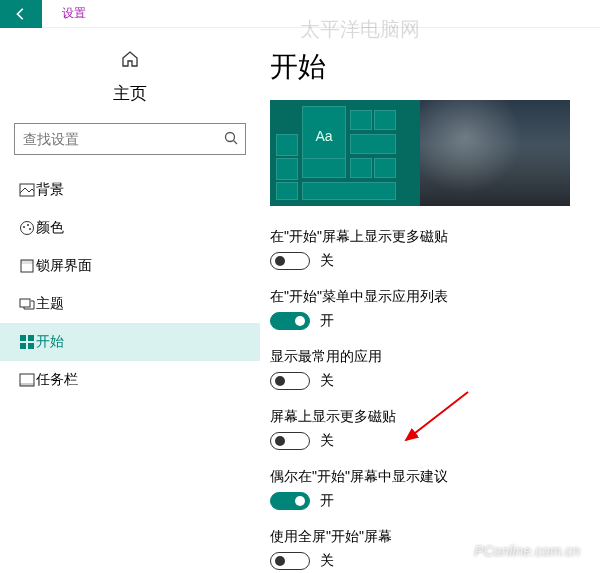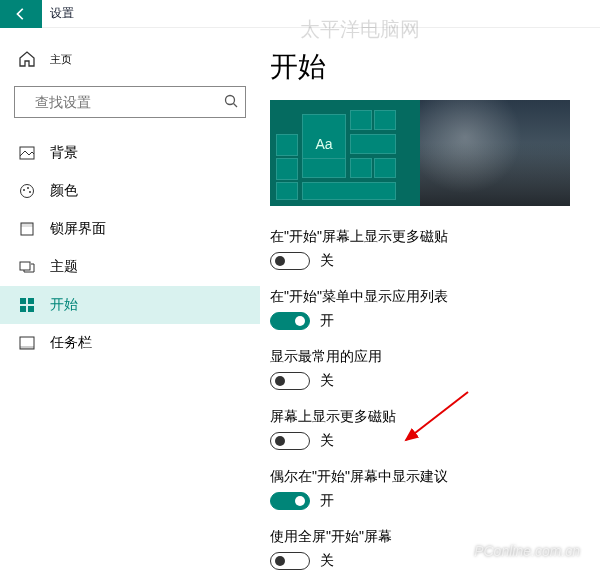--- a/index.html
+++ b/index.html
@@ -1,30 +1,30 @@
 <!DOCTYPE html>
 <html><head>
 <meta charset="utf-8">
 <style>
   * { margin: 0; padding: 0; box-sizing: border-box; font-family: "Microsoft YaHei", "Segoe UI", sans-serif; }
   body { width: 600px; height: 573px; background: #fff; color: #000; font-size: 14px; overflow: hidden; position: relative; }
   .titlebar { height: 28px; display: flex; align-items: center; border-bottom: 1px solid #eee; }
   .backbtn { width: 42px; height: 28px; background: #008578; display: flex; align-items: center; justify-content: center; color: #fff; }
   .backbtn svg { width: 14px; height: 14px; }
-  .ttl { font-size: 12px; padding-left: 8px; color: #0f172a; }
+  .ttl { font-size: 12px; padding-left: 20px; color: #a21caf; }
   .layout { display: flex; height: calc(573px - 28px); }
   .sidebar { width: 260px; padding: 14px 0 0 0; }
-  .home { display: flex; align-items: center; padding: 8px 18px; gap: 14px; font-size: 11px; }
+  .home { display: flex; align-items: center; padding: 8px 18px; gap: 14px; font-size: 17px; flex-direction: column; }
   .home .ic { width: 18px; height: 18px; display: flex; align-items: center; justify-content: center; }
   .searchwrap { padding: 10px 14px 16px 14px; }
-  .searchbox { display: flex; align-items: center; border: 1px solid #888; height: 32px; padding: 0 6px 0 20px; }
+  .searchbox { display: flex; align-items: center; border: 1px solid #888; height: 32px; padding: 0 6px 0 8px; }
   .searchbox input { flex: 1; border: none; outline: none; font-size: 14px; background: transparent; }
   .section-label { color: #008578; font-size: 13px; padding: 6px 18px 10px 18px; }
   .nav { list-style: none; }
-  .nav li { display: flex; align-items: center; gap: 14px; padding: 10px 18px; font-size: 14px; cursor: pointer; }
+  .nav li { display: flex; align-items: center; padding: 10px 18px; font-size: 14px; cursor: pointer; }
   .nav li.active { background: #d9f2ef; color: #008578; }
   .nav .ic { width: 18px; height: 18px; display: flex; align-items: center; justify-content: center; }
   .content { flex: 1; padding: 20px 24px 0 10px; overflow: hidden; position: relative; }
   .page-title { font-size: 28px; font-weight: 300; margin-bottom: 14px; }
   .preview { width: 300px; height: 106px; display: flex; margin-bottom: 22px; }
   .pv-left { flex: 1; background: #056b60; position: relative; }
   .pv-right { flex: 1; background: linear-gradient(to bottom, #2a3948 0%, #475763 50%, #58636b 100%); position: relative; }
   .pv-right::after{content:"";position:absolute;inset:0;background:radial-gradient(circle at 30% 35%,rgba(255,255,255,.25),transparent 45%),linear-gradient(to top,rgba(30,35,40,.9),transparent 60%);}
   .tile { position: absolute; background: #008779; border: 1px solid rgba(255,255,255,.15); display:flex; align-items:center; justify-content:center; color:#dfe; font-size:14px;}
   .setting { margin-bottom: 18px; }
@@ -135,21 +135,21 @@
   </div>
 
   <div class="content">
     <div class="page-title">开始</div>
 
     <div class="preview">
       <div class="pv-left">
         <div class="tile" style="left:6px;top:34px;width:22px;height:22px"></div>
         <div class="tile" style="left:6px;top:58px;width:22px;height:22px"></div>
         <div class="tile" style="left:6px;top:82px;width:22px;height:18px"></div>
-        <div class="tile" style="left:32px;top:14px;width:44px;height:60px">Aa</div>
+        <div class="tile" style="left:32px;top:6px;width:44px;height:60px">Aa</div>
         <div class="tile" style="left:80px;top:10px;width:22px;height:20px"></div>
         <div class="tile" style="left:104px;top:10px;width:22px;height:20px"></div>
         <div class="tile" style="left:80px;top:34px;width:46px;height:20px"></div>
         <div class="tile" style="left:32px;top:58px;width:44px;height:20px"></div>
         <div class="tile" style="left:80px;top:58px;width:22px;height:20px"></div>
         <div class="tile" style="left:104px;top:58px;width:22px;height:20px"></div>
         <div class="tile" style="left:32px;top:82px;width:94px;height:18px"></div>
       </div>
       <div class="pv-right"></div>
     </div>

